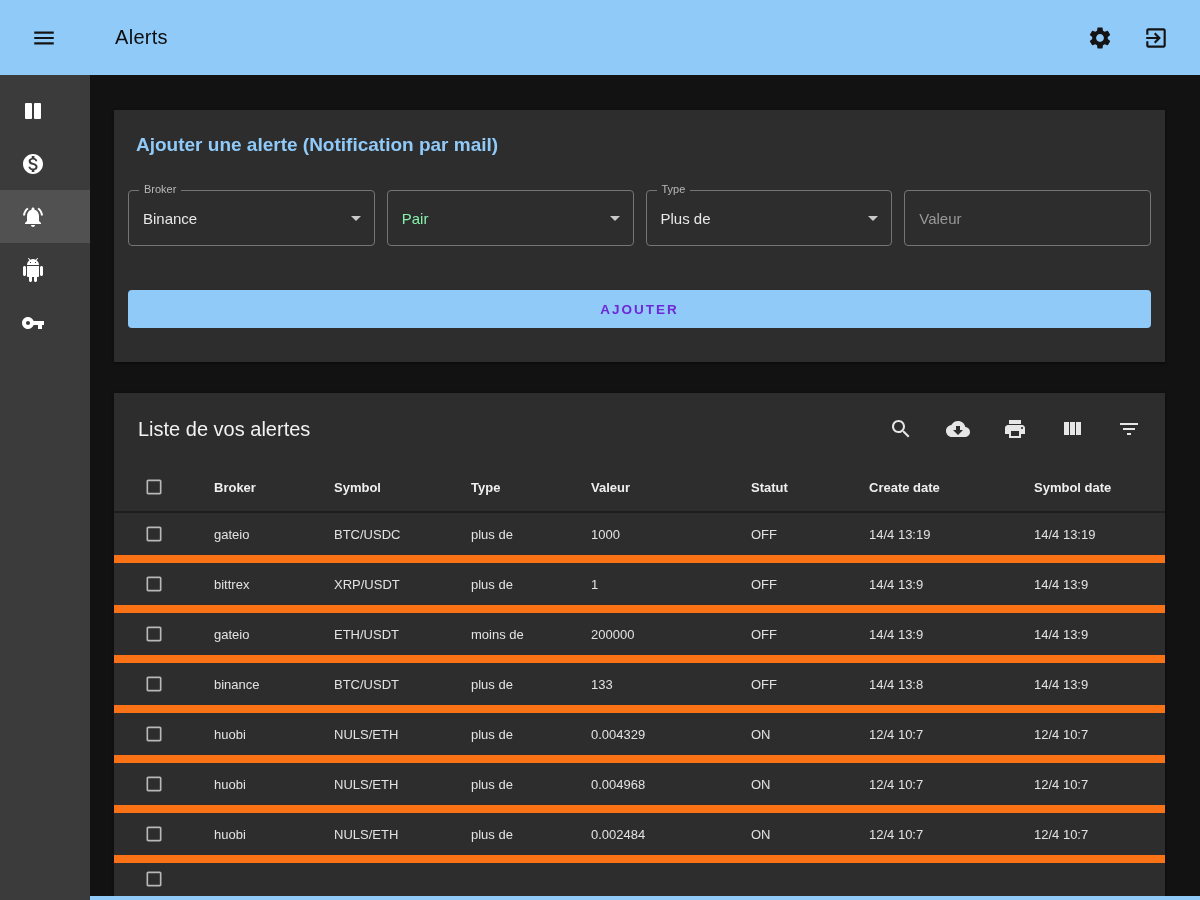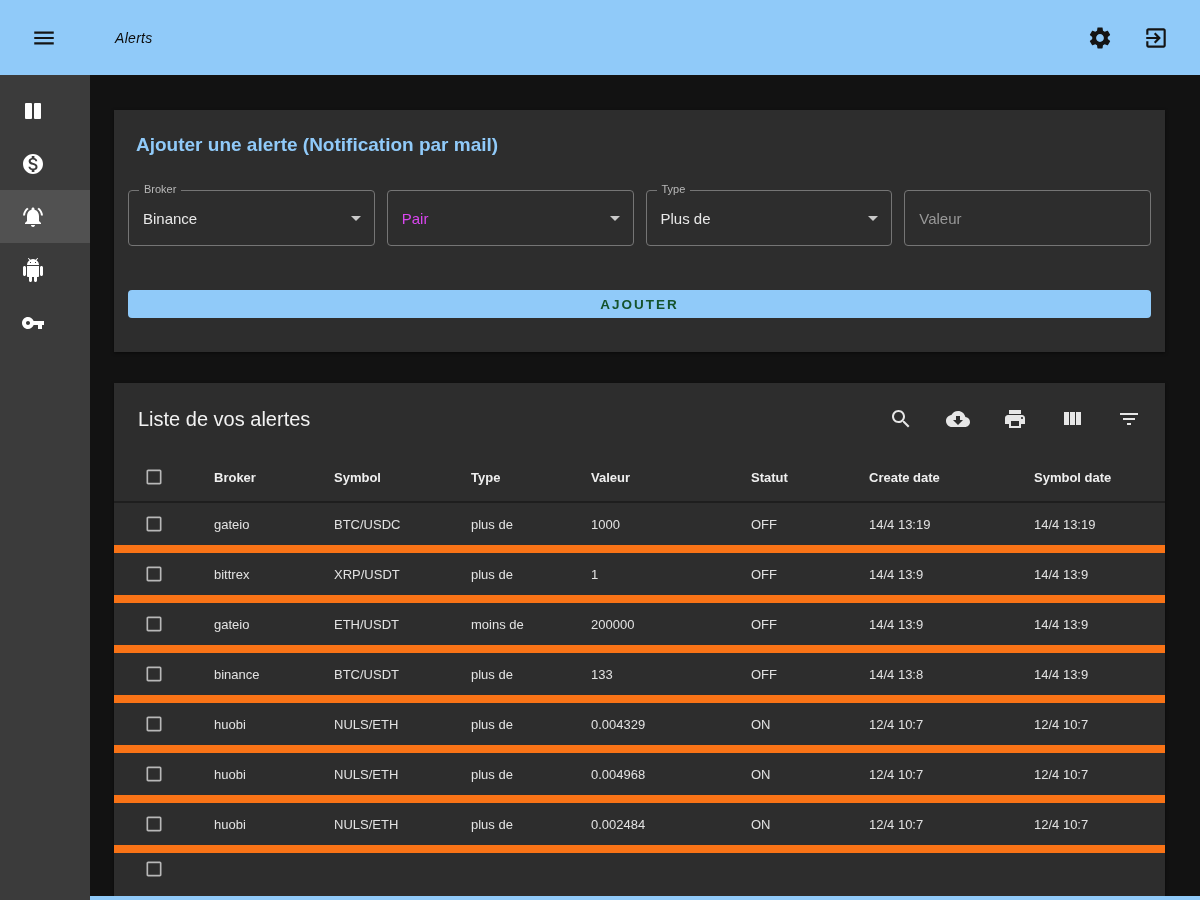--- a/index.html
+++ b/index.html
@@ -4,21 +4,21 @@
 <style>
   * { margin:0; padding:0; box-sizing:border-box; }
   html,body { width:1200px; height:900px; overflow:hidden; background:#121212;
     font-family:"Liberation Sans", sans-serif; }
 
   
   .appbar { position:fixed; top:0; left:0; right:0; height:75px; background:#90CAF9;
     display:flex; align-items:center; padding:0 30px; z-index:20; }
   .appbar .icon-btn { width:28px; height:28px; color:#141414; cursor:pointer;
     display:flex; align-items:center; justify-content:center; }
-  .appbar-title { margin-left:57px; font-size:14px; color:#0d0d0d; letter-spacing:.3px;font-style:italic; }
+  .appbar-title { margin-left:57px; font-size:20px; color:#0d0d0d; letter-spacing:.3px; }
   .appbar-spacer { flex:1; }
   .appbar .right-icon { margin-left:28px; }
 
   
   .sidebar { position:fixed; top:75px; left:0; bottom:0; width:90px; background:#3b3b3b;
     padding-top:9px; z-index:15; }
   .side-item { height:53px; display:flex; align-items:center; padding-left:21px;
     color:#ffffff; cursor:pointer; }
   .side-item.active { background:#515151; }
   .side-item svg { width:24px; height:24px; }
@@ -31,28 +31,28 @@
 
   
   .form-card { padding:24px 14px 34px 14px; }
   .form-title { color:#90CAF9; font-size:19px; margin:0 8px 34px 8px; }
   .fields-row { display:flex; gap:12px; }
   .field { position:relative; flex:1; height:56px; border:1px solid #757575;
     border-radius:4px; display:flex; align-items:center; padding:0 14px; cursor:pointer; }
   .field .float-label { position:absolute; top:-8px; left:10px; background:#2d2d2d;
     padding:0 5px; font-size:11px; color:#b8b8b8; }
   .field .value { font-size:15px; color:#e8e8e8; }
-  .field .value.placeholder { color:#d946ef; }
+  .field .value.placeholder { color:#86efac; }
   .field .arrow { position:absolute; right:6px; top:50%; margin-top:-12px; width:24px;
     height:24px; color:#c9c9c9; }
   .field input { background:transparent; border:none; outline:none; width:100%;
     font-size:15px; color:#e8e8e8; font-family:"Liberation Sans", sans-serif; }
   .field input::placeholder { color:#989898; opacity:1; }
-  .submit-btn { margin-top:44px; width:100%; height:28px; background:#90CAF9; border:none;
-    border-radius:4px; color:#14532d; font-size:13.5px; letter-spacing:2px; font-weight:bold;
+  .submit-btn { margin-top:44px; width:100%; height:38px; background:#90CAF9; border:none;
+    border-radius:4px; color:#6d28d9; font-size:13.5px; letter-spacing:2px; font-weight:bold;
     cursor:pointer; font-family:"Liberation Sans", sans-serif; }
 
   
   .table-card { margin-top:31px; padding-bottom:0; min-height:520px; }
   .table-head { display:flex; align-items:center; padding:24px 24px 22px 24px;justify-content:space-between; }
   .table-title { color:#f2f2f2; font-size:20px; flex:1; }
   .tool-icons { display:flex; align-items:center; gap:33px; }
   .tool-icons .icon-btn { width:24px; height:24px; color:#e6e6e6; cursor:pointer; }
 
   .trow { display:grid; grid-template-columns:100px 120px 137px 120px 160px 118px 165px auto;

